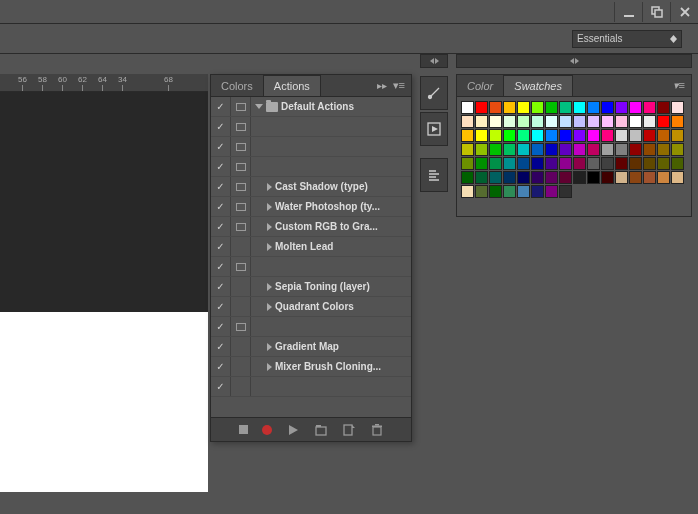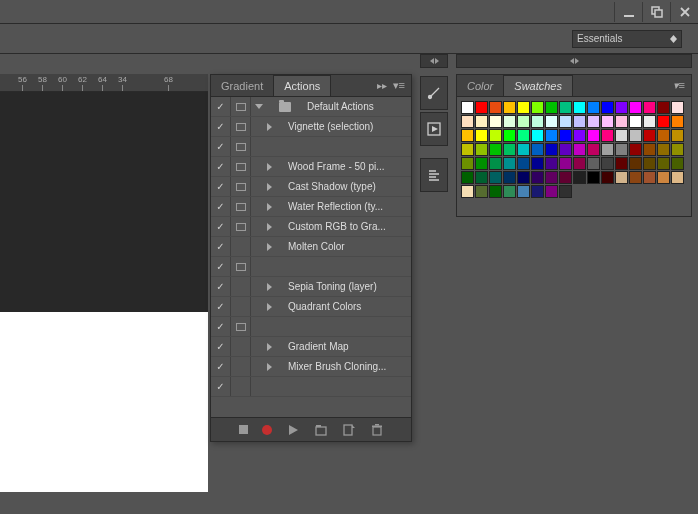--- a/index.html
+++ b/index.html
@@ -35,21 +35,21 @@
 .panel-tab.active { background: #535353; color: #ddd; border-top: 1px solid #2a2a2a; border-left: 1px solid #2a2a2a; border-right: 1px solid #2a2a2a; }
 .panel-tab-spacer { flex: 1; }
 .panel-tab-icons { display: flex; align-items: center; gap: 6px; padding-right: 4px; }
 .double-arrow { color: #aaa; font-size: 10px; }
 .panel-menu { color: #aaa; font-size: 11px; padding-right: 2px; }
 
 .actions-list { background: #535353; }
 .action-row { display: flex; align-items: center; height: 20px; font-size: 10px; color: #ddd; border-bottom: 1px solid #4a4a4a; }
 .action-row .col-check { width: 20px; display: flex; align-items: center; justify-content: center; border-right: 1px solid #404040; height: 100%; }
 .action-row .col-dlg { width: 20px; display: flex; align-items: center; justify-content: center; border-right: 1px solid #404040; height: 100%; }
-.action-row .col-content { flex: 1; display: flex; align-items: center; padding-left: 4px; gap: 16px; height: 100%; }
+.action-row .col-content { flex: 1; display: flex; align-items: center; padding-left: 4px; gap: 3px; height: 100%; font-weight: bold; }
 .action-row.sel .label { background: #8a95a5; color: #fff; padding: 1px 3px; }
 .tri { width: 0; height: 0; border-top: 4px solid transparent; border-bottom: 4px solid transparent; border-left: 5px solid #aaa; }
 .tri.down { border-left: 4px solid transparent; border-right: 4px solid transparent; border-top: 5px solid #aaa; border-bottom: none; }
 .folder-icon { width: 12px; height: 10px; background: #aaa; border-radius: 1px; position: relative; }
 .folder-icon::before { content: ''; position: absolute; top: -2px; left: 0; width: 5px; height: 2px; background: #aaa; border-radius: 1px 1px 0 0; }
 .check { color: #ccc; font-size: 10px; line-height: 1; }
 .dlg-icon { width: 10px; height: 8px; border: 1px solid #999; background: #555; }
 
 .actions-footer { height: 24px; background: #424242; display: flex; align-items: center; justify-content: center; gap: 14px; border-top: 1px solid #2a2a2a; }
 .footer-btn { width: 14px; height: 14px; display: flex; align-items: center; justify-content: center; color: #999; cursor: pointer; }
@@ -141,21 +141,21 @@
           <span>68</span>
           <div class="tick"></div>
         </div>
       </div>
     <div class="canvas-dark"></div>
     <div class="canvas-white"></div>
   </div>
 
   <div class="actions-panel">
     <div class="panel-tabs">
-      <div class="panel-tab">Gradient</div>
+      <div class="panel-tab">Colors</div>
       <div class="panel-tab active">Actions</div>
       <div class="panel-tab-spacer"></div>
       <div class="panel-tab-icons">
         <span class="double-arrow">▸▸</span>
         <span class="panel-menu">▾≡</span>
       </div>
     </div>
     <div class="actions-list">
 
       <div class="action-row">
@@ -172,43 +172,35 @@
         </div>
       </div>
       <div id="action-items">
           <div class="action-row">
             <div class="col-check">
               <span class="check">✓</span>
             </div>
             <div class="col-dlg">
               <div class="dlg-icon"></div>
             </div>
-            <div class="col-content" style="padding-left:16px">
-              <div class="tri"></div>
-              <span>Vignette (selection)</span>
-            </div>
-          </div>
-          <div class="action-row">
-            <div class="col-check">
-              <span class="check">✓</span>
-            </div>
-            <div class="col-dlg">
-              <div class="dlg-icon"></div>
-            </div>
-          </div>
-          <div class="action-row">
-            <div class="col-check">
-              <span class="check">✓</span>
-            </div>
-            <div class="col-dlg">
-              <div class="dlg-icon"></div>
-            </div>
-            <div class="col-content" style="padding-left:16px">
-              <div class="tri"></div>
-              <span>Wood Frame - 50 pi...</span>
+          </div>
+          <div class="action-row">
+            <div class="col-check">
+              <span class="check">✓</span>
+            </div>
+            <div class="col-dlg">
+              <div class="dlg-icon"></div>
+            </div>
+          </div>
+          <div class="action-row">
+            <div class="col-check">
+              <span class="check">✓</span>
+            </div>
+            <div class="col-dlg">
+              <div class="dlg-icon"></div>
             </div>
           </div>
           <div class="action-row">
             <div class="col-check">
               <span class="check">✓</span>
             </div>
             <div class="col-dlg">
               <div class="dlg-icon"></div>
             </div>
             <div class="col-content" style="padding-left:16px">
@@ -218,21 +210,21 @@
           </div>
           <div class="action-row">
             <div class="col-check">
               <span class="check">✓</span>
             </div>
             <div class="col-dlg">
               <div class="dlg-icon"></div>
             </div>
             <div class="col-content" style="padding-left:16px">
               <div class="tri"></div>
-              <span>Water Reflection (ty...</span>
+              <span>Water Photoshop (ty...</span>
             </div>
           </div>
           <div class="action-row">
             <div class="col-check">
               <span class="check">✓</span>
             </div>
             <div class="col-dlg">
               <div class="dlg-icon"></div>
             </div>
             <div class="col-content" style="padding-left:16px">
@@ -240,21 +232,21 @@
               <span>Custom RGB to Gra...</span>
             </div>
           </div>
           <div class="action-row">
             <div class="col-check">
               <span class="check">✓</span>
             </div>
             <div class="col-dlg"></div>
             <div class="col-content" style="padding-left:16px">
               <div class="tri"></div>
-              <span>Molten Color</span>
+              <span>Molten Lead</span>
             </div>
           </div>
           <div class="action-row">
             <div class="col-check">
               <span class="check">✓</span>
             </div>
             <div class="col-dlg">
               <div class="dlg-icon"></div>
             </div>
           </div>

